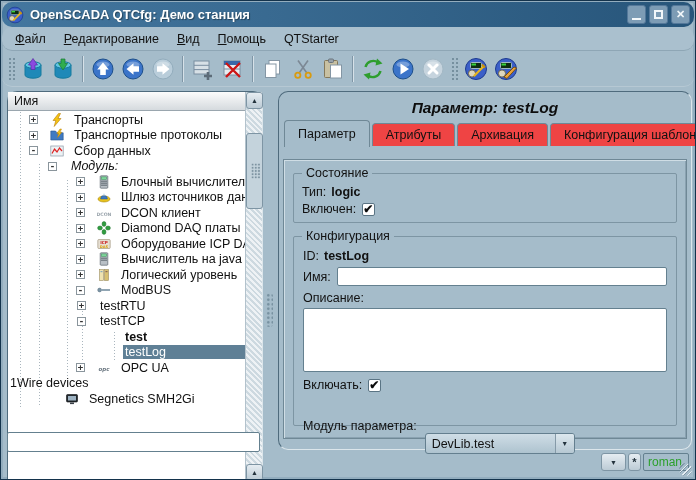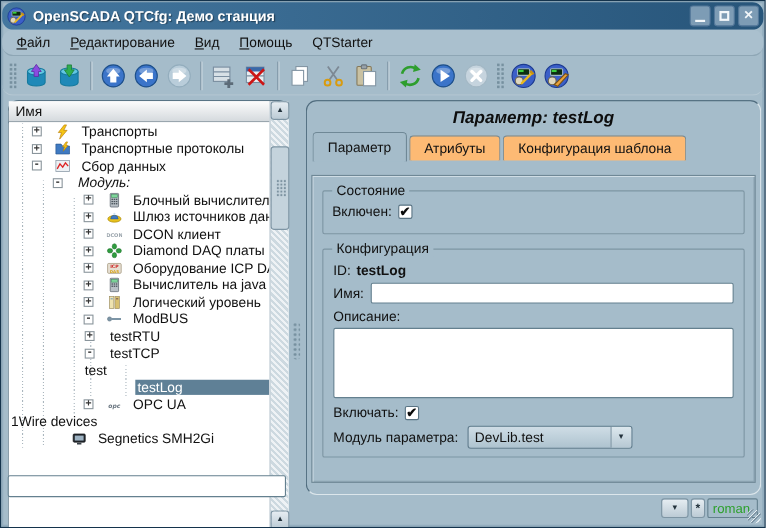--- a/index.html
+++ b/index.html
@@ -81,40 +81,40 @@
     background:#fff;font:12.5px "Liberation Sans",sans-serif;padding:0 4px;outline:none;}
   .splitter{left:265px;top:292px;width:7px;height:34px;
     background-image:radial-gradient(circle,#76909f 1.1px,transparent 1.4px);background-size:4.5px 4.5px;}
   
   .right-frame{left:277px;top:90px;width:414px;height:359px;background:#a5bcca;
     border:1px solid;border-color:#4f6b7d #dce6eb #dce6eb #4f6b7d;}
   .panel-title{position:absolute;left:0;right:0;top:7px;text-align:center;
     font-size:15.5px;font-weight:bold;font-style:italic;color:#0d0d0d;}
   .tabbar{position:absolute;left:5px;right:5px;top:26px;height:28px;display:flex;align-items:flex-end;z-index:2;}
   .tab{border:1px solid #6f8896;border-bottom:none;border-radius:4px 4px 0 0;
-    padding:0 13px;height:23px;line-height:22px;background:#fdba74;margin-right:2px;white-space:nowrap;}
+    padding:0 13px;height:23px;line-height:22px;background:#ef4444;margin-right:2px;white-space:nowrap;}
   .tab.active{height:27px;line-height:26px;background:#a5bcca;margin-bottom:-1px;position:relative;}
   .tabpage{position:absolute;left:4px;right:4px;top:67px;height:280px;border:1px solid #6f8896;
     background:#a5bcca;box-shadow:inset 1px 1px 0 #cfdde5,inset -1px -1px 0 #8aa2b1;z-index:1;}
   .group{position:relative;border:1px solid #7d95a3;border-radius:2px;margin:13px 9px 0;}
   .group-title{position:absolute;top:-8px;left:8px;background:#a5bcca;padding:0 4px;}
-  .g1{height:40px;padding:8px 8px 0;}
+  .g1{height:50px;padding:8px 8px 0;}
   .g2{height:190px;padding:9px 9px 0;}
   .frow{display:flex;align-items:center;margin-top:3px;}
   .frow:first-child{margin-top:0;}
   .bval{font-weight:bold;margin-left:5px;}
   .checkbox{width:13px;height:13px;border:1px solid #5a7484;border-radius:2px;background:#fff;
     margin-left:6px;position:relative;flex:none;}
   .checkbox.checked::after{content:"\2714";position:absolute;left:0;top:-2px;font-size:12px;font-weight:bold;color:#0a0a0a;}
   .text-input{flex:1;height:19px;margin-left:6px;border:1px solid #64808f;border-radius:2px;
     background:#fff;font:12.5px "Liberation Sans",sans-serif;padding:0 4px;outline:none;}
   .desc-area{width:100%;height:64px;margin-top:3px;border:1px solid #64808f;border-radius:2px;
     background:#fff;resize:none;font:12.5px "Liberation Sans",sans-serif;outline:none;display:block;}
   .combo{margin-left:8px;width:150px;height:21px;border:1px solid #647f8f;border-radius:3px;
-    background:linear-gradient(#cfdde6,#aec3cf);display:flex;align-items:center;overflow:hidden;}
+    background:linear-gradient(#cfdde6,#aec3cf);display:flex;align-items:center;overflow:hidden;margin-top:36px;}
   .combo-text{flex:1;padding:0 6px;white-space:nowrap;}
   .combo-arrow{width:19px;height:100%;border-left:1px solid #859aa8;display:flex;align-items:center;
     justify-content:center;font-size:7px;color:#23323c;background:linear-gradient(#dde8ee,#b6c8d3);}
   
   .sb-combo{left:600px;top:452px;width:25px;height:18px;}
   .sb-star{left:627px;top:452px;width:13px;height:18px;font-size:11px;font-weight:bold;}
   .sb-user{left:642px;top:452px;width:46px;height:18px;border:1px solid #64808f;border-radius:2px;
     display:flex;align-items:center;padding-left:4px;color:#2ca02c;font-size:12px;}
   .grip{right:3px;bottom:3px;width:13px;height:13px;
     background:repeating-linear-gradient(315deg,transparent 0 2px,#7f96a6 2px 3px,#e6eef3 3px 4px);}
@@ -454,21 +454,21 @@
           <span class="lbl">ModBUS</span>
         </div>
         <div class="trow" style="padding-left: 69px;">
           <span class="exp">+</span>
           <span class="lbl">testRTU</span>
         </div>
         <div class="trow" style="padding-left: 69px;">
           <span class="exp">-</span>
           <span class="lbl">testTCP</span>
         </div>
-        <div class="trow" style="padding-left: 67px;">
+        <div class="trow" style="padding-left: 115px; font-weight: bold;">
           <span class="lbl">test</span>
         </div>
         <div class="trow sel" style="padding-left: 115px;">
           <span class="lbl">testLog</span>
         </div>
         <div class="trow" style="padding-left: 68px;">
           <span class="exp">+</span>
           <span class="ticon">
             <svg viewBox="0 0 14 14">
               <text x="7" y="9.8" text-anchor="middle" font-size="5.5" fill="#6a7680" font-style="italic" font-weight="bold" font-family="DejaVu Sans, sans-serif">opc</text>
@@ -507,26 +507,31 @@
 
   <input class="abs filter-input" value="" style="">
 
   <div class="abs splitter"></div>
 
   <div class="abs right-frame">
     <div class="panel-title">Параметр: testLog</div>
     <div class="tabbar">
         <div class="tab active">Параметр</div>
         <div class="tab">Атрибуты</div>
+        <div class="tab">Архивация</div>
         <div class="tab">Конфигурация шаблона</div>
       </div>
     <div class="tabpage">
 
       <div class="group g1">
         <span class="group-title">Состояние</span>
+        <div class="frow">
+          <span>Тип:</span>
+          <span class="bval">logic</span>
+        </div>
         <div class="frow">
           <span>Включен:</span>
           <span class="checkbox checked"></span>
         </div>
       </div>
 
       <div class="group g2">
         <span class="group-title">Конфигурация</span>
         <div class="frow">
           <span>ID:</span>

